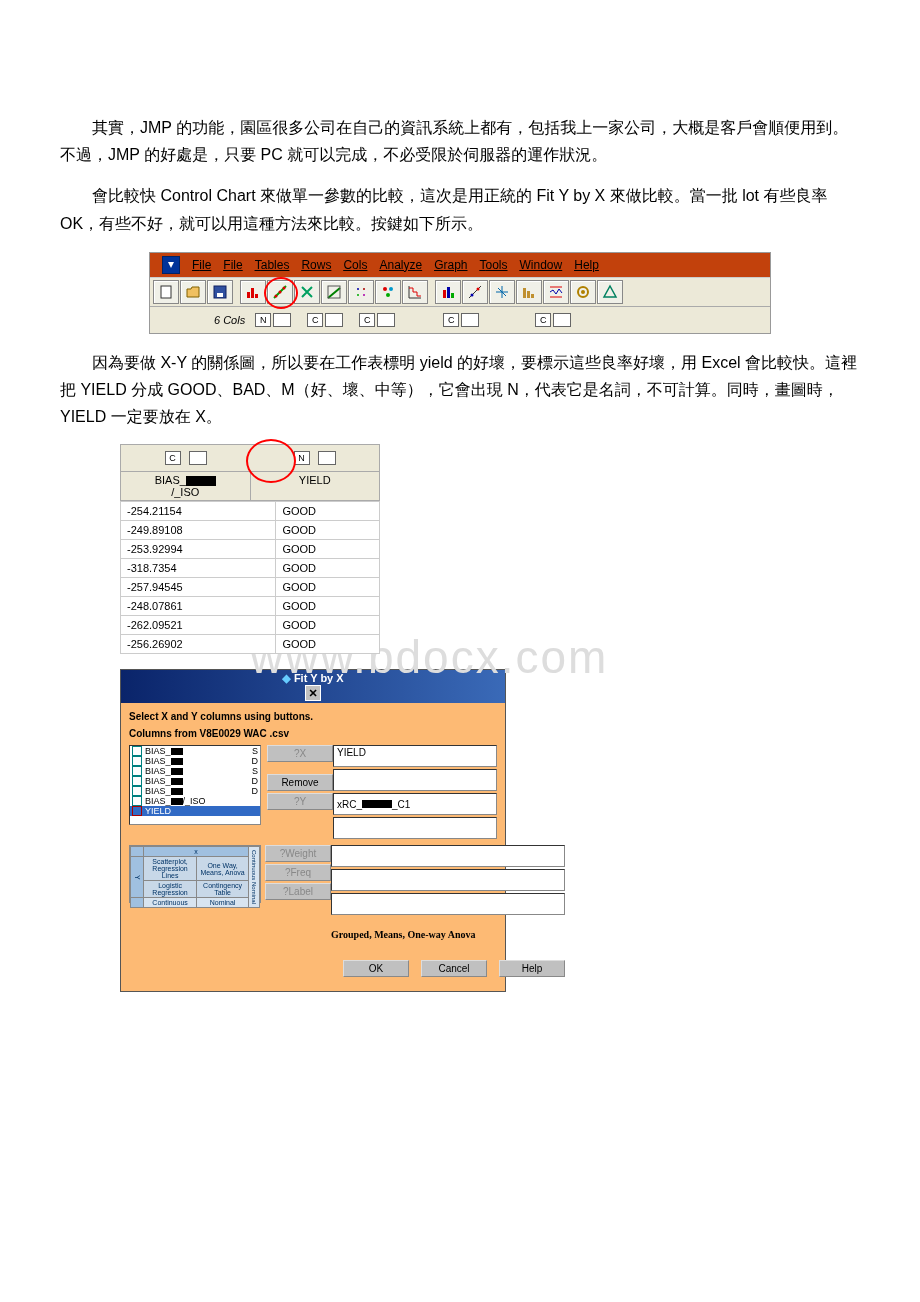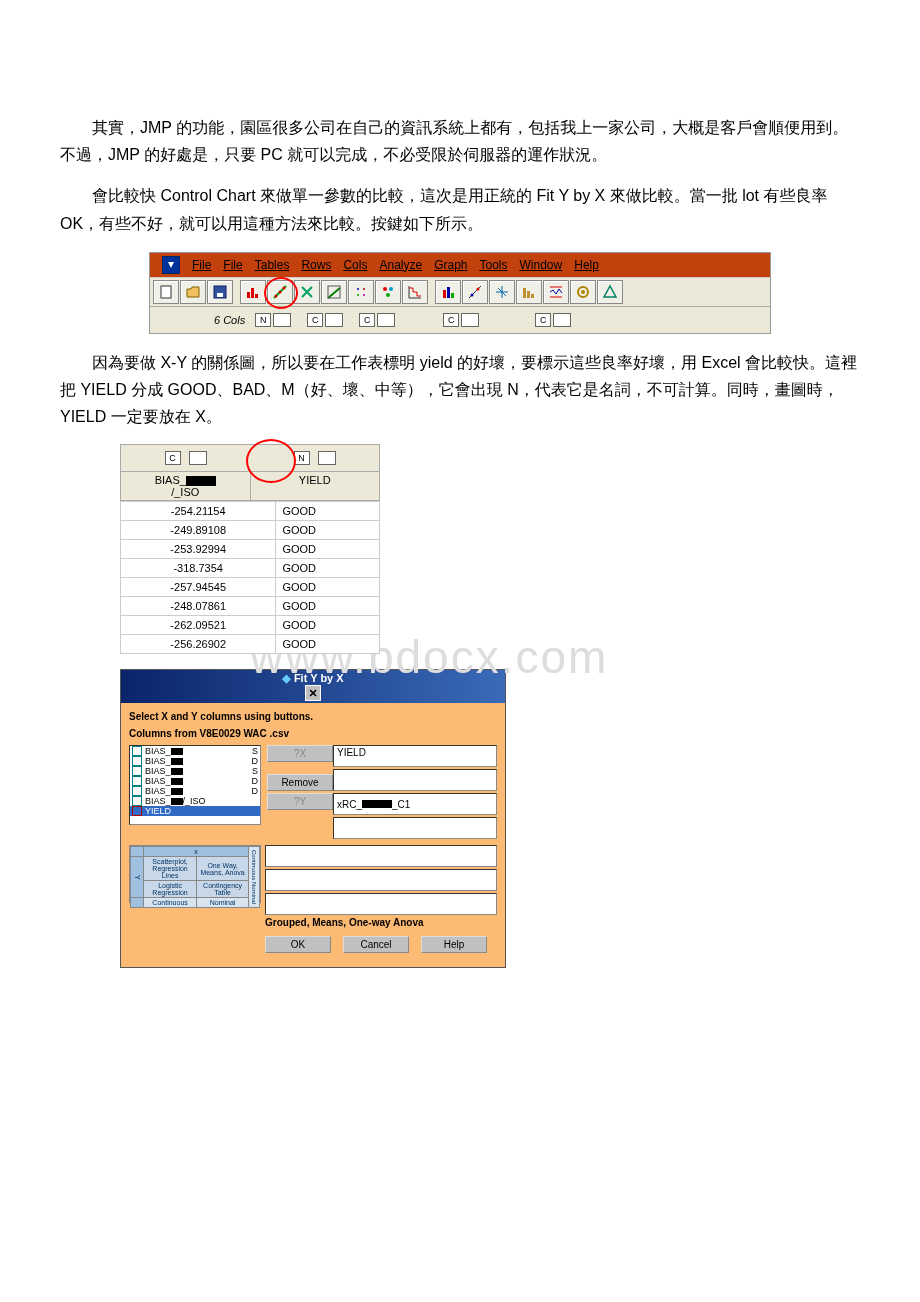--- a/index.html
+++ b/index.html
@@ -194,21 +194,21 @@
     table.dt {
       border-collapse: collapse;
       width: 100%;
       font-size: 11px;
     }
     table.dt td {
       border: 1px solid #ccc;
       padding: 3px 6px;
       background: #fff;
     }
-    table.dt td:first-child { text-align: center; width: 60%; }
+    table.dt td:first-child { text-align: left; width: 60%; }
     table.dt td:last-child { text-align: left; }
 
     
     .dialog-shot {
       margin: 15px 0 0 60px;
       width: 384px;
       border: 1px solid #555;
       background: #c0c0c0;
       font-size: 10px;
     }
@@ -305,21 +305,22 @@
     .dlg-buttons {
       display: flex;
       gap: 12px;
       justify-content: flex-start;
       margin-top: 6px;
       margin-left: 160px;
     }
     .grouped-text {
       font-weight: bold;
       font-size: 10px;
-      margin: 0 0;
+      margin: 12px 0;
+      font-family: Liberation Serif, serif;
     }
   </style>
 </head>
 <body>
 
 <div class="page">
 
   <p>其實，JMP 的功能，園區很多公司在自己的資訊系統上都有，包括我上一家公司，大概是客戶會順便用到。不過，JMP 的好處是，只要 PC 就可以完成，不必受限於伺服器的運作狀況。</p>
   <p>會比較快 Control Chart 來做單一參數的比較，這次是用正統的 Fit Y by X 來做比較。當一批 lot 有些良率 OK，有些不好，就可以用這種方法來比較。按鍵如下所示。</p>
 
@@ -626,26 +627,31 @@
                   </tr>
               <tr>
                     <td style="background:#a0c0e0;"></td>
                     <td style="background:#d8e4f0;">Continuous</td>
                     <td style="background:#d8e4f0;">Nominal</td>
                   </tr>
             </tbody>
               </table>
           </div>
         </div>
+        <div class="mid-btns">
+          <div class="btn btn-disabled">?Weight</div>
+          <div class="btn btn-disabled">?Freq</div>
+          <div class="btn btn-disabled">?Label</div>
+        </div>
         <div class="right-fields">
           <div class="droparea"></div>
           <div class="droparea"></div>
           <div class="droparea"></div>
           <div class="grouped-text">Grouped, Means, One-way Anova</div>
-          <div class="dlg-buttons" style="margin-left:0;">
+          <div class="dlg-buttons" style="margin-left:12px;">
             <div class="btn">OK</div>
             <div class="btn">Cancel</div>
             <div class="btn">Help</div>
           </div>
         </div>
       </div>
     </div>
   </div>
 </div>
 

